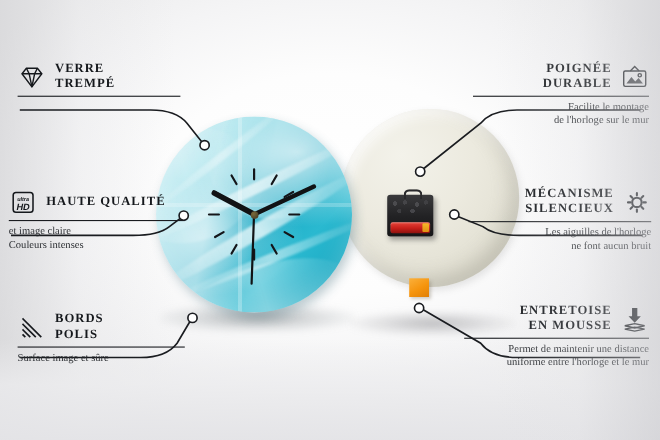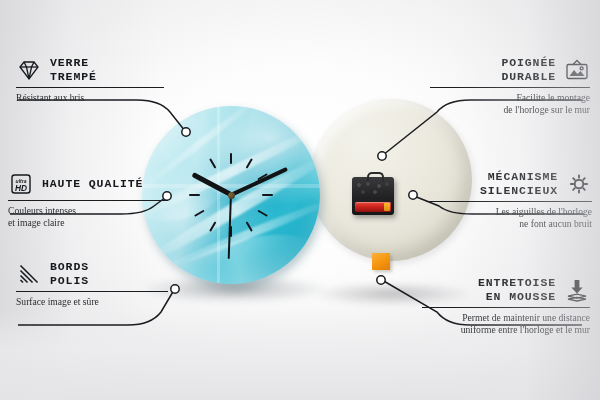--- a/index.html
+++ b/index.html
@@ -133,37 +133,37 @@
 
   
   .connectors{position:absolute;left:0;top:0;width:600px;height:400px;}
 
   
   .callout{position:absolute;}
   .callout .head{display:flex;align-items:center;gap:8px;}
   .callout.left .head{justify-content:flex-start;}
   .callout.right .head{justify-content:flex-end;}
   .title{
-    font-family:Liberation Mono, monospace;
+    font-family:Liberation Serif, serif;
     font-weight:700;font-size:11.5px;letter-spacing:.9px;color:#15181c;
     line-height:13.5px;text-transform:uppercase;
   }
   .callout.right .title{text-align:right;}
   .rule{height:1.4px;background:#1a1c20;margin:4px 0 4px 0;}
   .sub{
     font-size:9.6px;line-height:11.6px;color:#2a2d31;
     font-family:"Liberation Serif",serif;
   }
   .callout.right .sub{text-align:right;}
   .ico{width:26px;height:24px;flex:0 0 26px;display:block;font-style:italic;}
   .ico svg{display:block;width:100%;height:100%;}
 
   .c-verre{left:16px;top:56px;width:148px;}
   .c-impr{left:8px;top:172px;width:160px;}
-  .c-bords{left:16px;top:260px;width:152px;}
+  .c-bords{left:16px;top:284px;width:152px;}
   .c-poign{right:10px;top:56px;width:160px;}
   .c-meca{right:8px;top:170px;width:166px;}
   .c-entre{right:10px;top:276px;width:168px;}
 </style>
 </head>
 <body>
 
 <div class="stage">
   <div class="floor"></div>
 
@@ -267,39 +267,38 @@
               <path d="M18 4 L15.5 9 L13 21"></path>
         </g>
           </svg>
       </span>
       <div>
         <div class="title">VERRE</div>
         <div class="title">TREMPÉ</div>
       </div>
     </div>
     <div class="rule"></div>
-    <div class="sub">Résistant aux bris</div>
   </div>
 
   <div class="callout left c-impr">
     <div class="head">
       <span class="ico">
         <svg viewBox="0 0 26 24">
           <rect x="4" y="3" width="18" height="18" rx="2.5" fill="none" stroke="#15181c" stroke-width="1.4"></rect>
           <text x="13" y="11" font-family="Liberation Sans, sans-serif" font-size="5" font-weight="700" text-anchor="middle" fill="#15181c">ultra</text>
           <text x="13" y="18.6" font-family="Liberation Sans, sans-serif" font-size="8.4" font-weight="700" text-anchor="middle" fill="#15181c">HD</text>
         </svg>
       </span>
       <div>
         <div class="title">HAUTE QUALITÉ</div>
       </div>
     </div>
     <div class="rule"></div>
+    <div class="sub">et image claire</div>
     <div class="sub">Couleurs intenses</div>
-    <div class="sub">et image claire</div>
   </div>
 
   <div class="callout left c-bords">
     <div class="head">
       <span class="ico">
         <svg viewBox="0 0 26 24">
             <g stroke="#15181c" stroke-width="1.5" stroke-linecap="square">
           <path d="M5 4 L21 20"></path>
               <path d="M5 9 L16 20"></path>
               <path d="M5 14 L11 20"></path>

